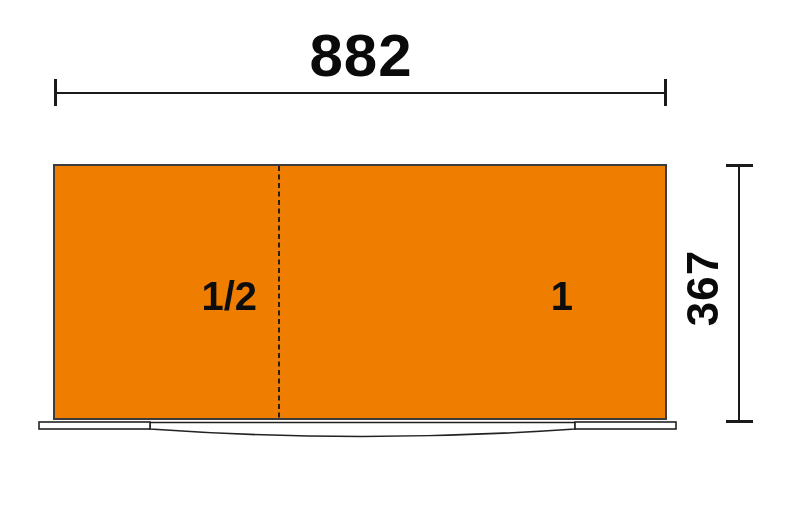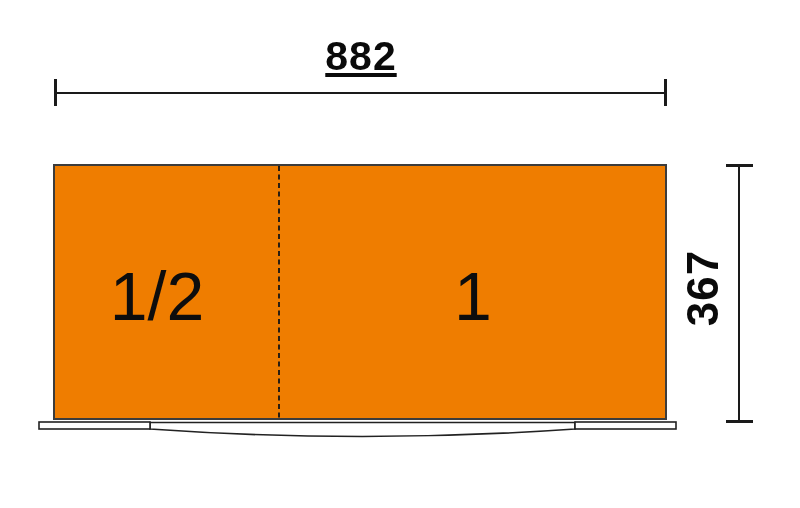--- a/index.html
+++ b/index.html
@@ -21,24 +21,23 @@
     position: absolute;
     color: #0a0a0a;
     font-weight: bold;
     text-align: center;
     white-space: nowrap;
   }
   .dim-label-top {
     left: 55px;
     top: 33px;
     width: 612px;
-    font-size: 41px;
+    font-size: 60px;
     line-height: 46px;
     letter-spacing: 1px;
-    text-decoration: underline;
   }
   .dim-label-right {
     left: 623px;
     top: 266px;
     width: 160px;
     height: 44px;
     font-size: 44px;
     line-height: 44px;
     letter-spacing: 1px;
     transform: rotate(-90deg);
@@ -88,24 +87,24 @@
     height: 256px;
     box-sizing: border-box;
     background: #EF7D00;
     border: 2px solid #3c3c3c;
   }
   .section-label {
     position: absolute;
     top: 99px;
     width: 200px;
     color: #0d0d0d;
-    font-weight: normal;
-    font-size: 68px;
+    font-weight: bold;
+    font-size: 40px;
     line-height: 62px;
-    text-align: center;
+    text-align: right;
     white-space: nowrap;
   }
   .label-half { left: 2px; }
   .label-one  { left: 318px; }
 
   
   .overlay {
     position: absolute;
     left: 0;
     top: 0;

